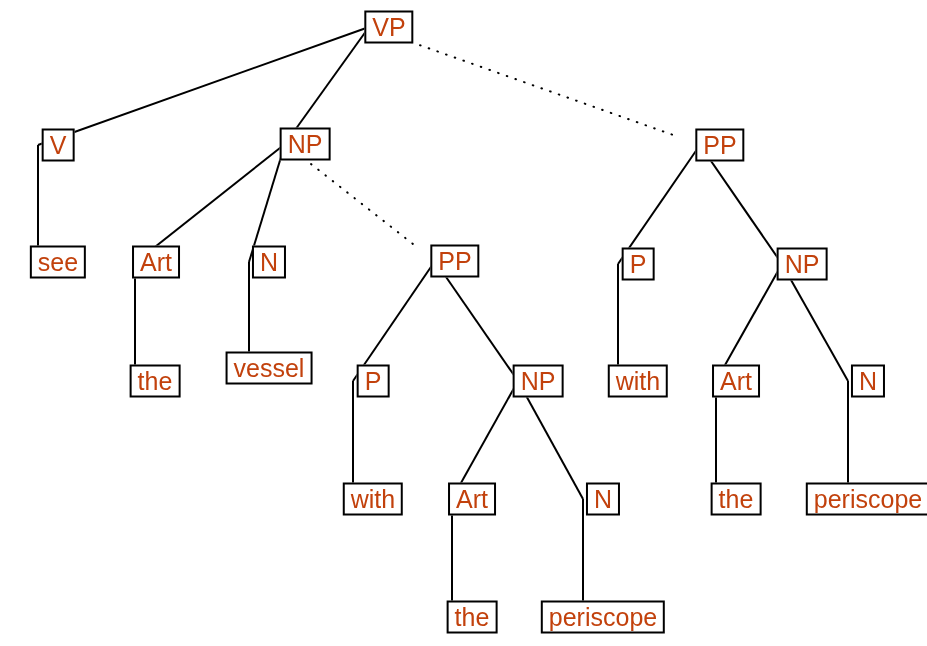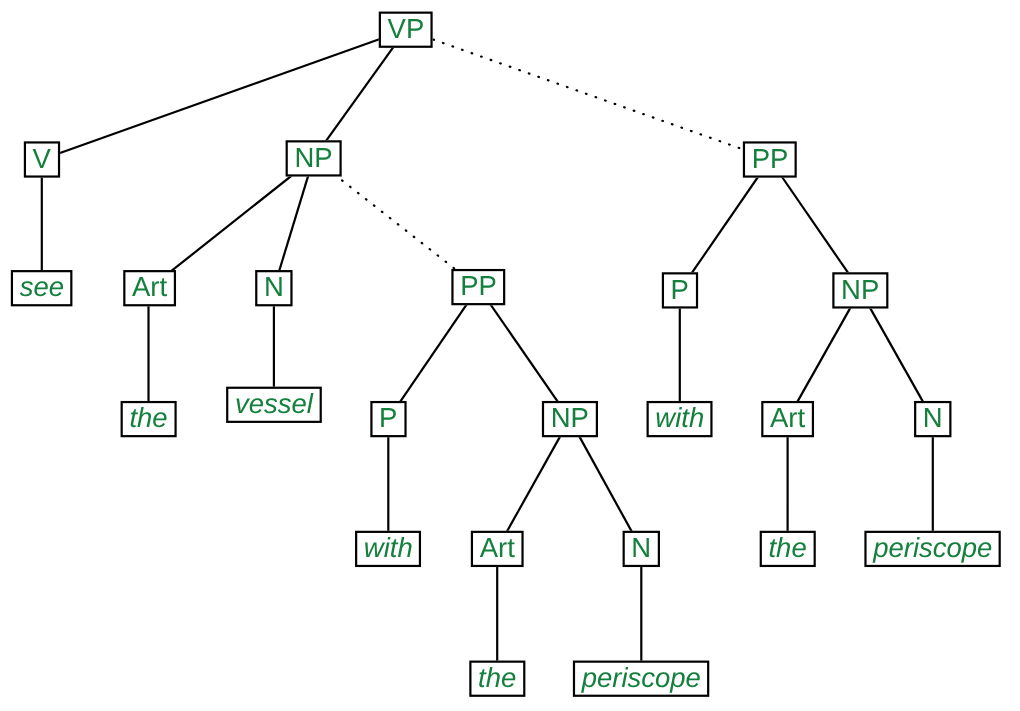--- a/index.html
+++ b/index.html
@@ -29,29 +29,29 @@
   .edges-svg line.dotted {
     stroke-dasharray: 0.6 8.6;
     stroke-linecap: round;
     stroke-width: 2;
   }
   .node {
     position: absolute;
     transform: translate(-50%, -50%);
     border: 2px solid #000000;
     background: #ffffff;
-    color: #15803d;
+    color: #c2410c;
     font-size: 25px;
     line-height: 29px;
     padding: 0 6px;
     white-space: nowrap;
     text-align: center;
+    margin-left: 20px;
   }
   .node.terminal {
-    font-style: italic;
   }
 </style>
 </head>
 <body>
 
 <div class="canvas">
 
   <svg class="edges-svg" viewBox="0 0 927 646" xmlns="http://www.w3.org/2000/svg">
     <line x1="369" y1="27" x2="38" y2="145"></line>
     <line x1="369" y1="27" x2="285" y2="144"></line>

